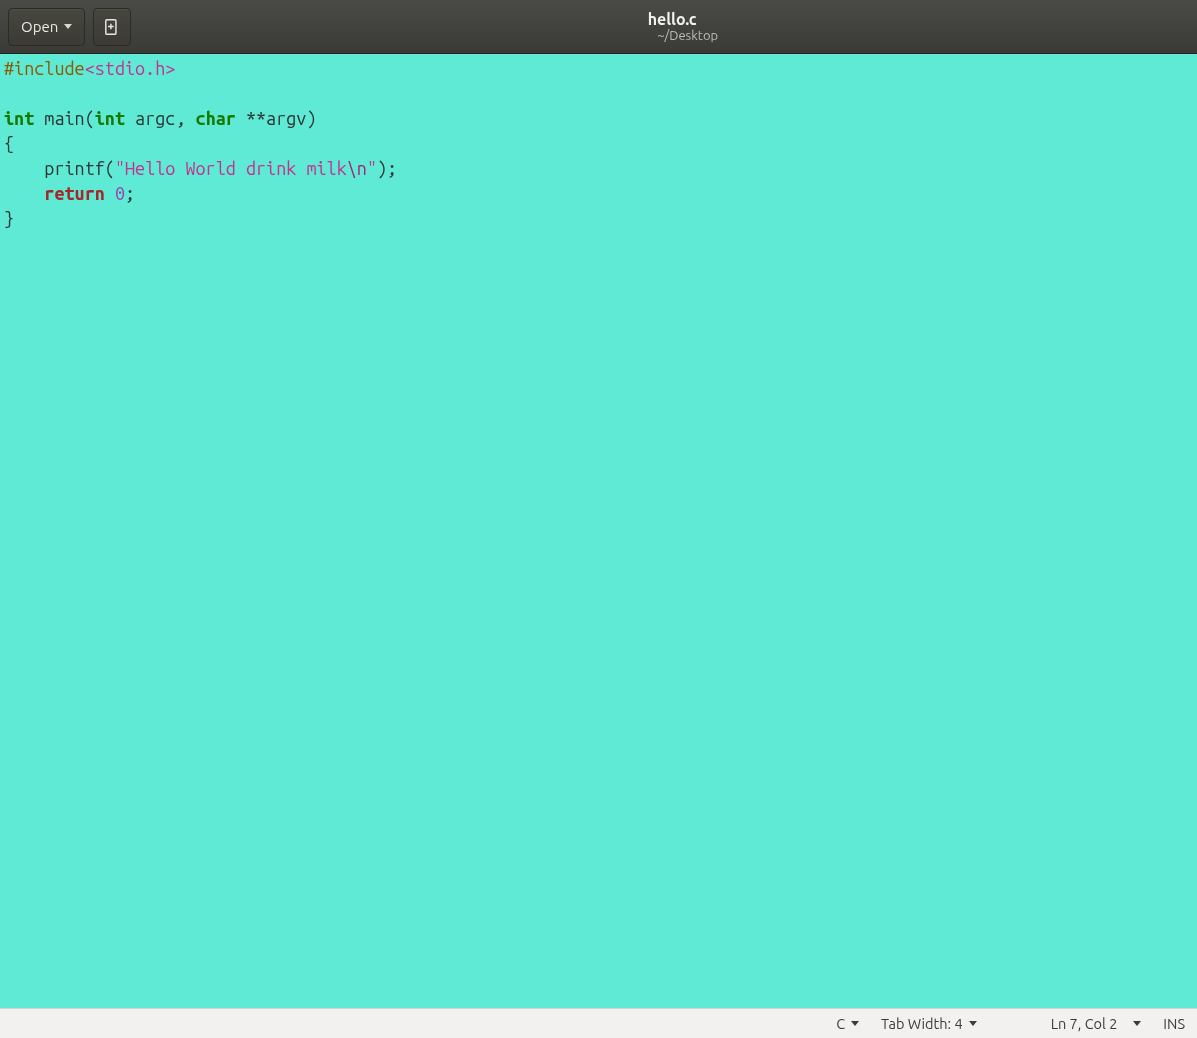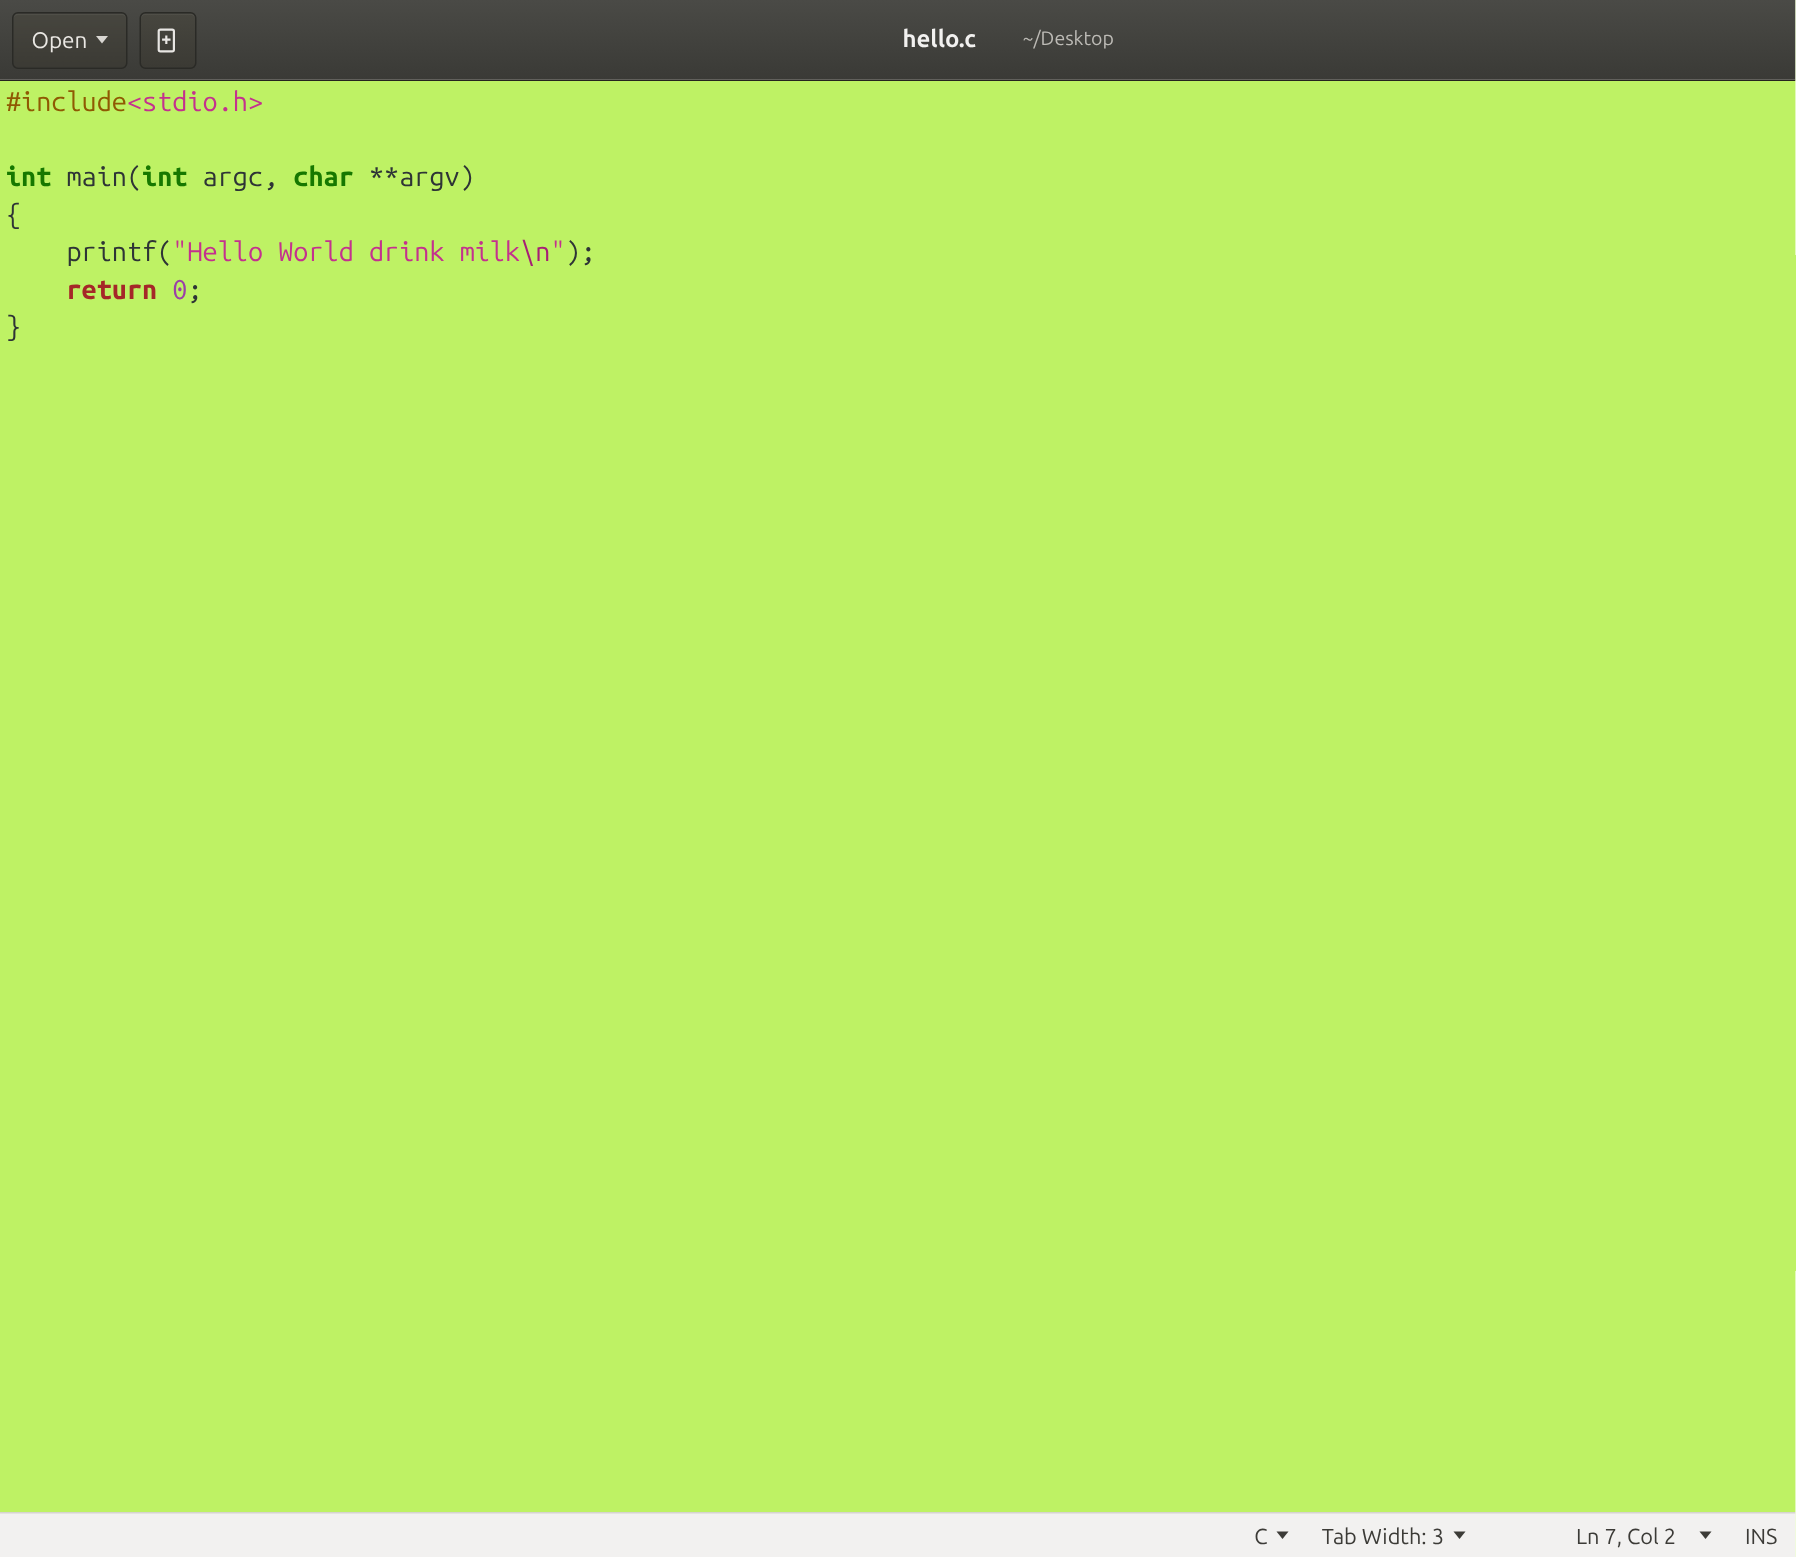--- a/index.html
+++ b/index.html
@@ -16,21 +16,21 @@
     box-sizing: border-box;
     background: linear-gradient(to bottom, #4a4a46 0%, #3a3a36 100%);
     border-bottom: 1px solid #26241f;
     display: flex;
     align-items: center;
     padding: 0 8px;
     gap: 24px;
     color: #e8e6e3;
   }
   .hb-left, .hb-right { display: flex; align-items: center; gap: 8px; }
-  .hb-center { flex: 1; display: flex; flex-direction: row; align-items: center; justify-content: center; line-height: 1.1; }
+  .hb-center { flex: 1; display: flex; flex-direction: column; align-items: center; justify-content: center; line-height: 1.1; }
   .title { font-size: 16px; font-weight: bold; color: #f2f1f0; }
   .subtitle { font-size: 13px; color: #bdbbb6; margin-left: 31px; }
   .hbtn {
     height: 36px;
     min-width: 36px;
     padding: 0 12px;
     border-radius: 4px;
     border: 1px solid #2a2a26;
     background: linear-gradient(to bottom, #47463f, #3b3a34);
     color: #eae8e4;
@@ -56,21 +56,21 @@
     font-size: 10px; color:#2b2b28;
   }
   .wc.min, .wc.max { background: radial-gradient(circle at 30% 30%, #6a6862, #555349); border:1px solid #2b2a25; }
   .wc.close { background: radial-gradient(circle at 30% 30%, #f08050, #e9552a); border:1px solid #7a2a0a; }
   .wc svg { width:10px; height:10px; }
 
   .editor {
     position: relative;
     height: calc(1038px - 54px - 30px);
     overflow: auto;
-    background: #bef264;
+    background: #5eead4;
   }
   pre.code {
     margin: 0;
     padding: 2px 4px;
     font-family: "Ubuntu Mono","DejaVu Sans Mono","Menlo",monospace;
     font-size: 18px;
     line-height: 25px;
     white-space: pre;
     color: #2e3436;
   }
@@ -133,21 +133,21 @@
 <span>}</span>
 </pre>
 </div>
 
 <div class="statusbar">
   <div class="grp">
     <span>C</span>
     <span class="caret-down"></span>
   </div>
   <div class="grp">
-    <span>Tab Width: 3</span>
+    <span>Tab Width: 4</span>
     <span class="caret-down"></span>
   </div>
   <div class="spacer-small"></div>
   <div class="grp">
     <span>Ln 7, Col 2</span>
   </div>
   <span class="caret-down" style="margin-left:-6px;"></span>
   <div class="grp">
     <span>INS</span>
   </div>

